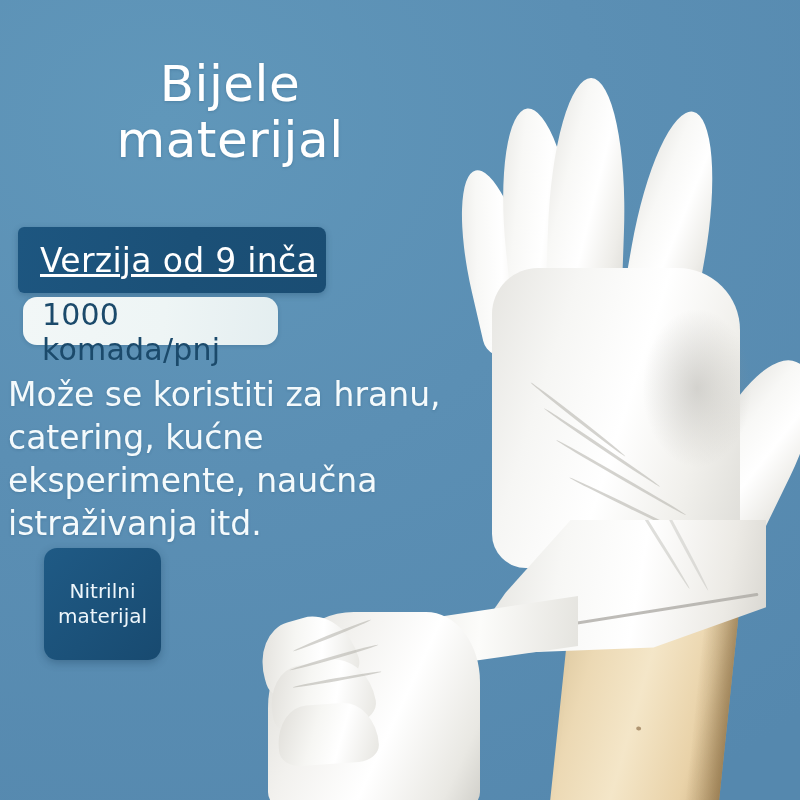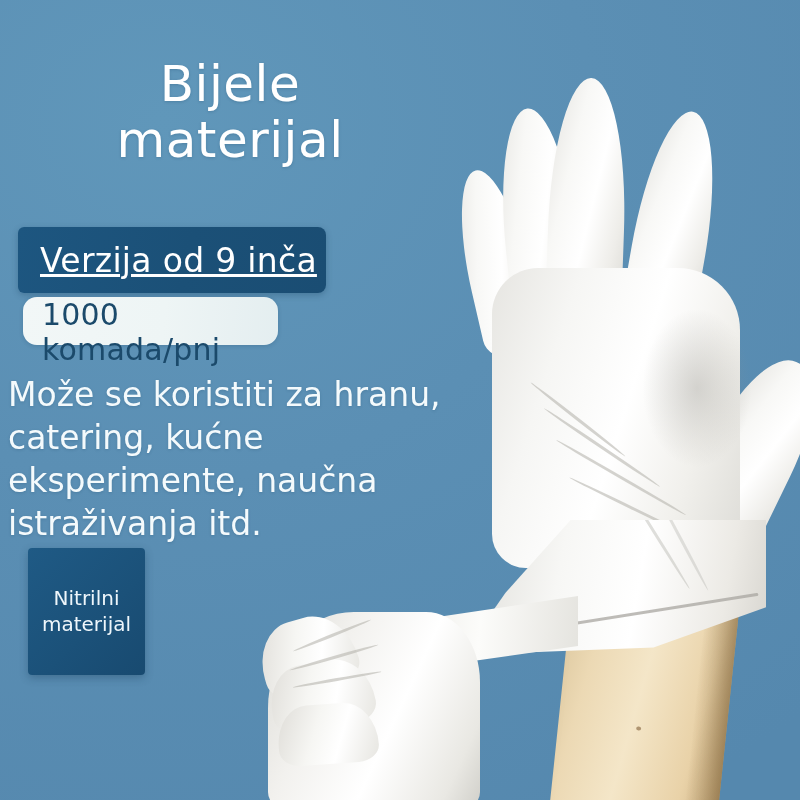--- a/index.html
+++ b/index.html
@@ -213,31 +213,32 @@
 
   .tags {
     position: absolute;
     left: 28px;
     top: 548px;
     display: flex;
     gap: 18px;
   }
   .tag {
     width: 117px;
-    height: 127px;
-    border-radius: 4px;
+    height: 112px;
+    border-radius: 13px;
     background: linear-gradient(135deg, #1f5a85 0%, #1b5179 58%, #184a70 100%);
     color: #eef6fb;
     font-size: 20px;
     line-height: 1.26;
     display: flex;
     align-items: center;
     justify-content: center;
     text-align: center;
     box-shadow: 0 3px 8px rgba(14,48,74,.30);
+    margin-left: 16px;
   }
 </style>
 </head>
 <body>
 
 <div id="poster">
 
   <div class="photo">
 
     <div class="forearm">

